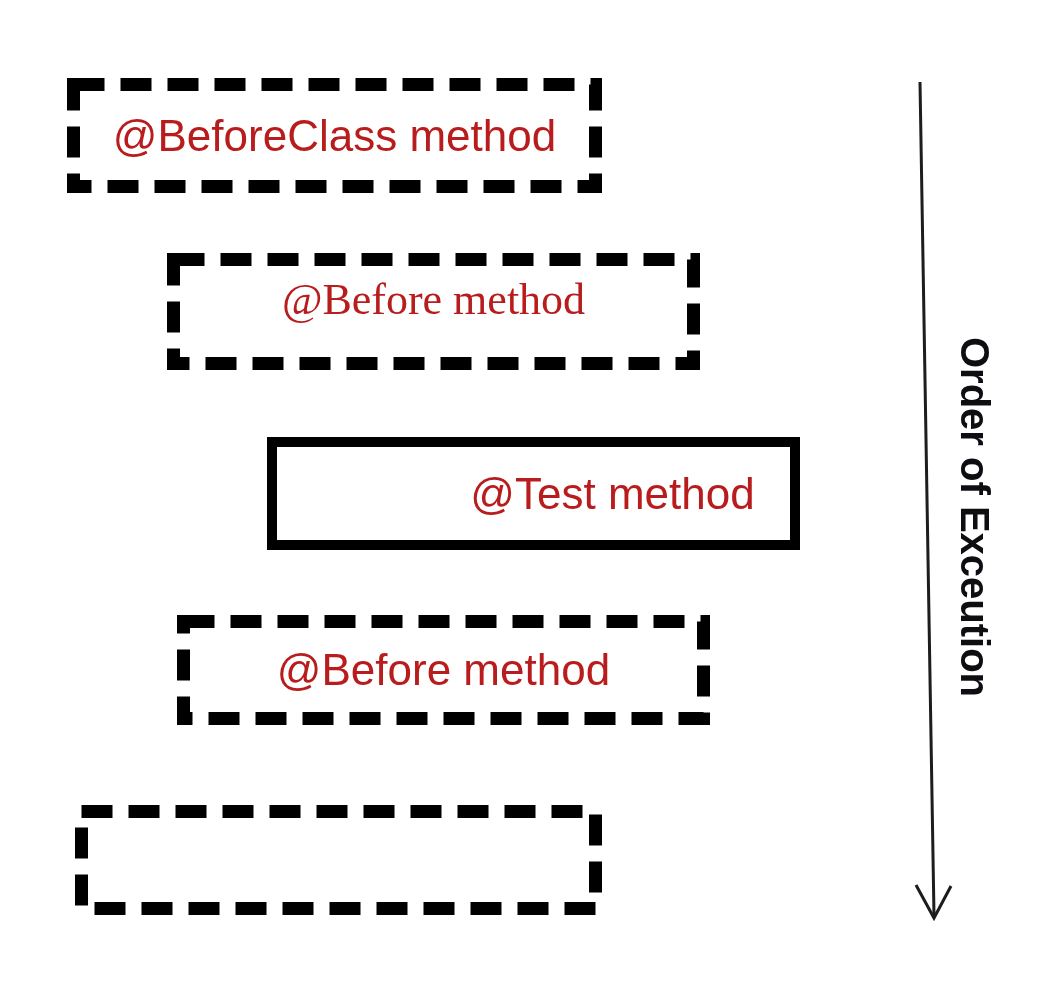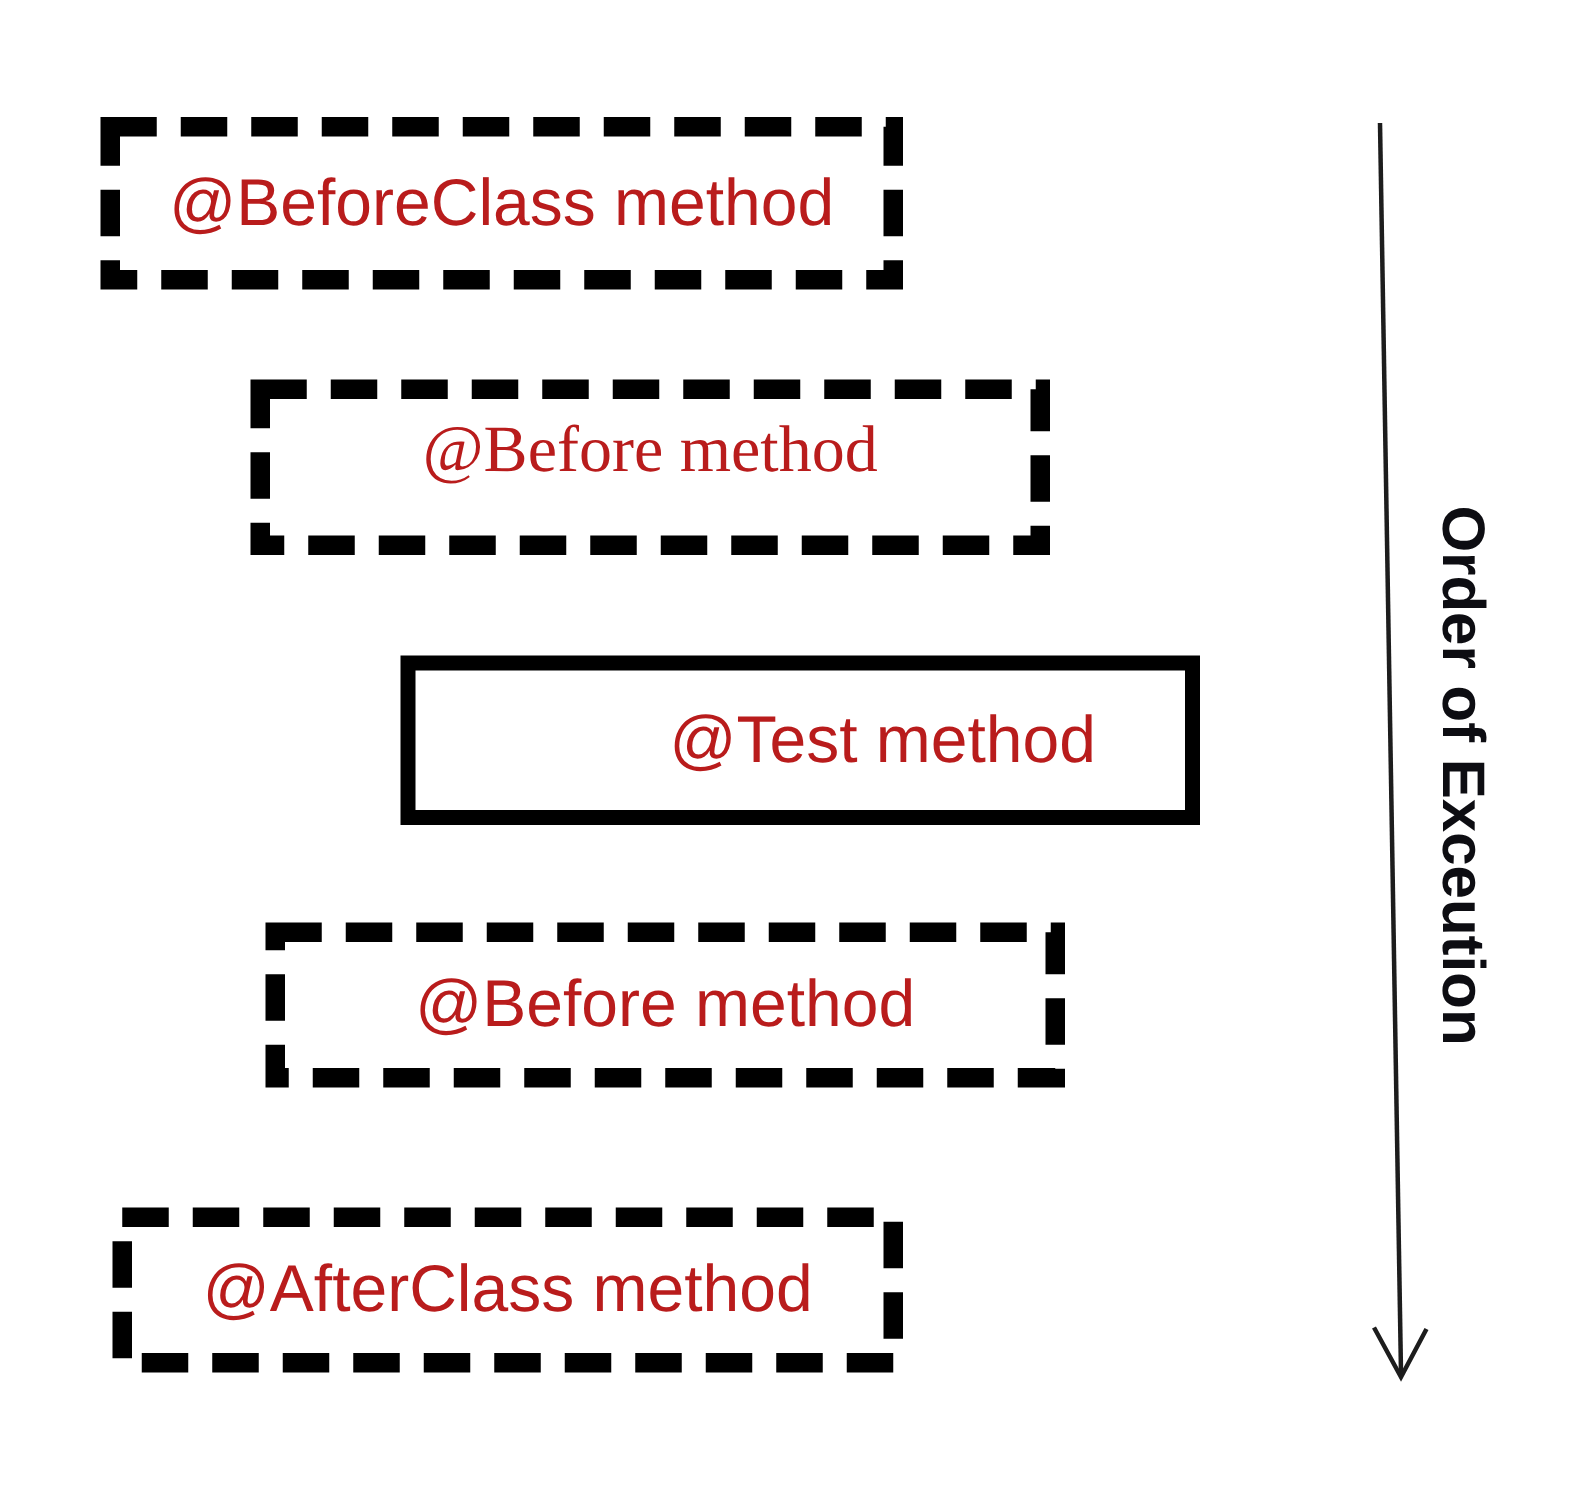--- a/index.html
+++ b/index.html
@@ -25,21 +25,21 @@
     display: flex;
     align-items: center;
     justify-content: center;
     color: #b91c1c;
     font-size: 44px;
     font-weight: 400;
     white-space: nowrap;
   }
   .lbl-beforeclass { left: 67px;  top: 78px;  width: 535px; height: 115px; }
   .lbl-before      { left: 167px; top: 241px; width: 533px; height: 117px; font-family: Liberation Serif, serif; }
-  .lbl-test        { left: 267px; top: 437px; width: 643px; height: 113px; }
+  .lbl-test        { left: 267px; top: 437px; width: 643px; height: 113px; padding-left: 24px; }
   .lbl-after       { left: 177px; top: 615px; width: 533px; height: 110px; }
   .lbl-afterclass  { left: 75px;  top: 805px; width: 527px; height: 110px; }
   .arrow-label {
     position: absolute;
     left: 775px;
     top: 495px;
     width: 400px;
     height: 44px;
     display: flex;
     align-items: center;
@@ -74,17 +74,16 @@
   </svg>
 
   <div class="box-label lbl-beforeclass">@BeforeClass method</div>
 
   <div class="box-label lbl-before">@Before method</div>
 
   <div class="box-label lbl-test">@Test method</div>
 
   <div class="box-label lbl-after">@Before method</div>
 
-  <div class="box-label lbl-afterclass">@AfterClass method</div>
 
   <div class="arrow-label">Order of Exceution</div>
 
 </div>
 
 </body></html>

